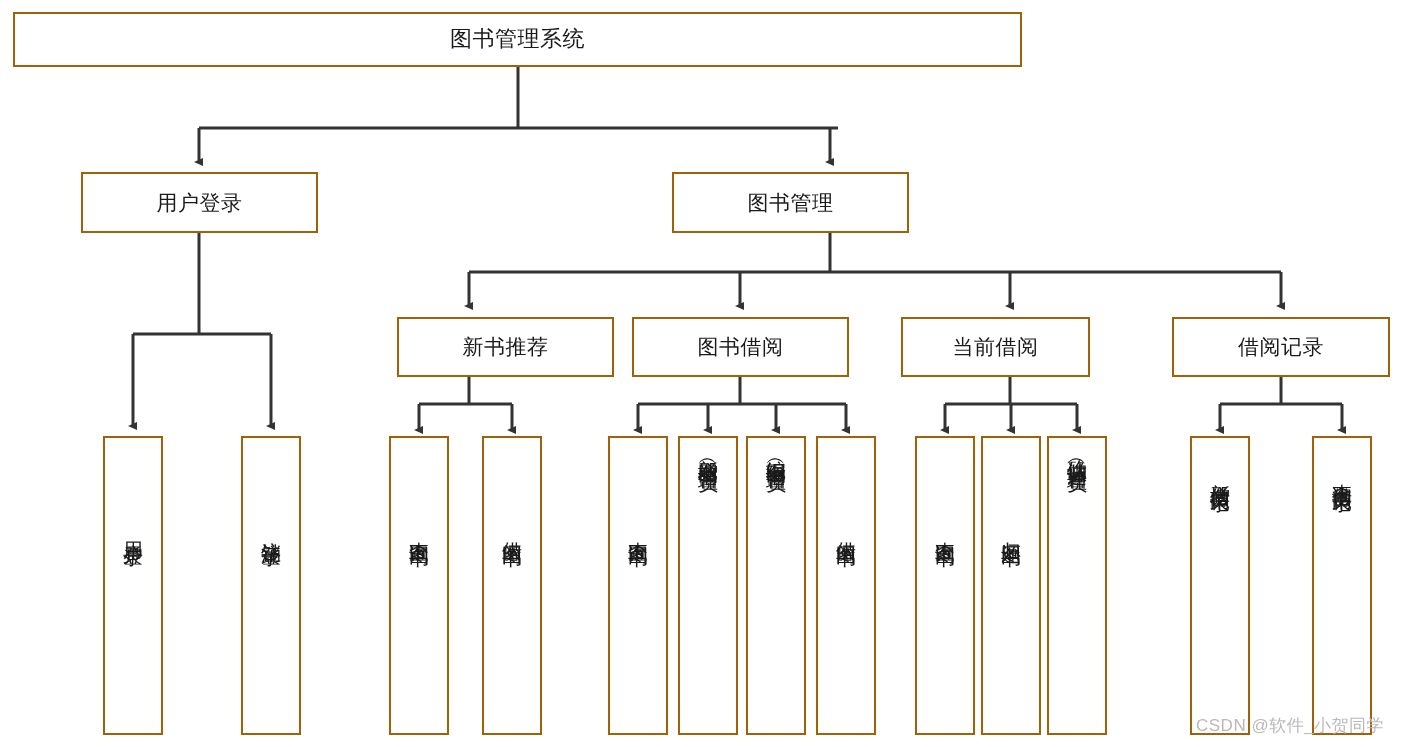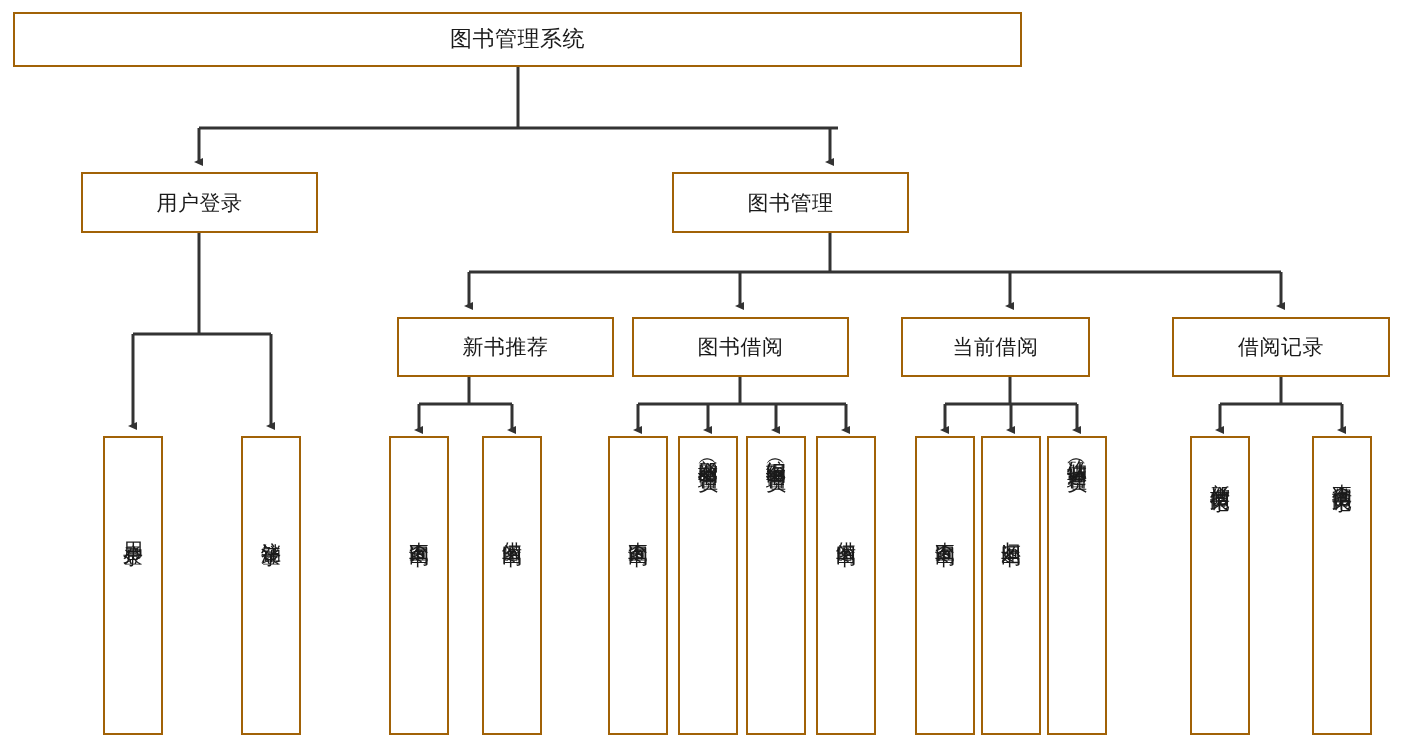--- a/index.html
+++ b/index.html
@@ -211,14 +211,15 @@
   </div>
 
   <div class="node vert upper" style="left:1190px; top:436px; width:60px; height:299px;">
     <span class="node-label">新增借阅记录</span>
   </div>
 
   <div class="node vert upper" style="left:1312px; top:436px; width:60px; height:299px;">
     <span class="node-label">查询借阅记录</span>
   </div>
 
+  <div class="watermark" style="left:1196px; top:714px;">CSDN @软件_小贺同学</div>
 
 </div>
 
 </body></html>

